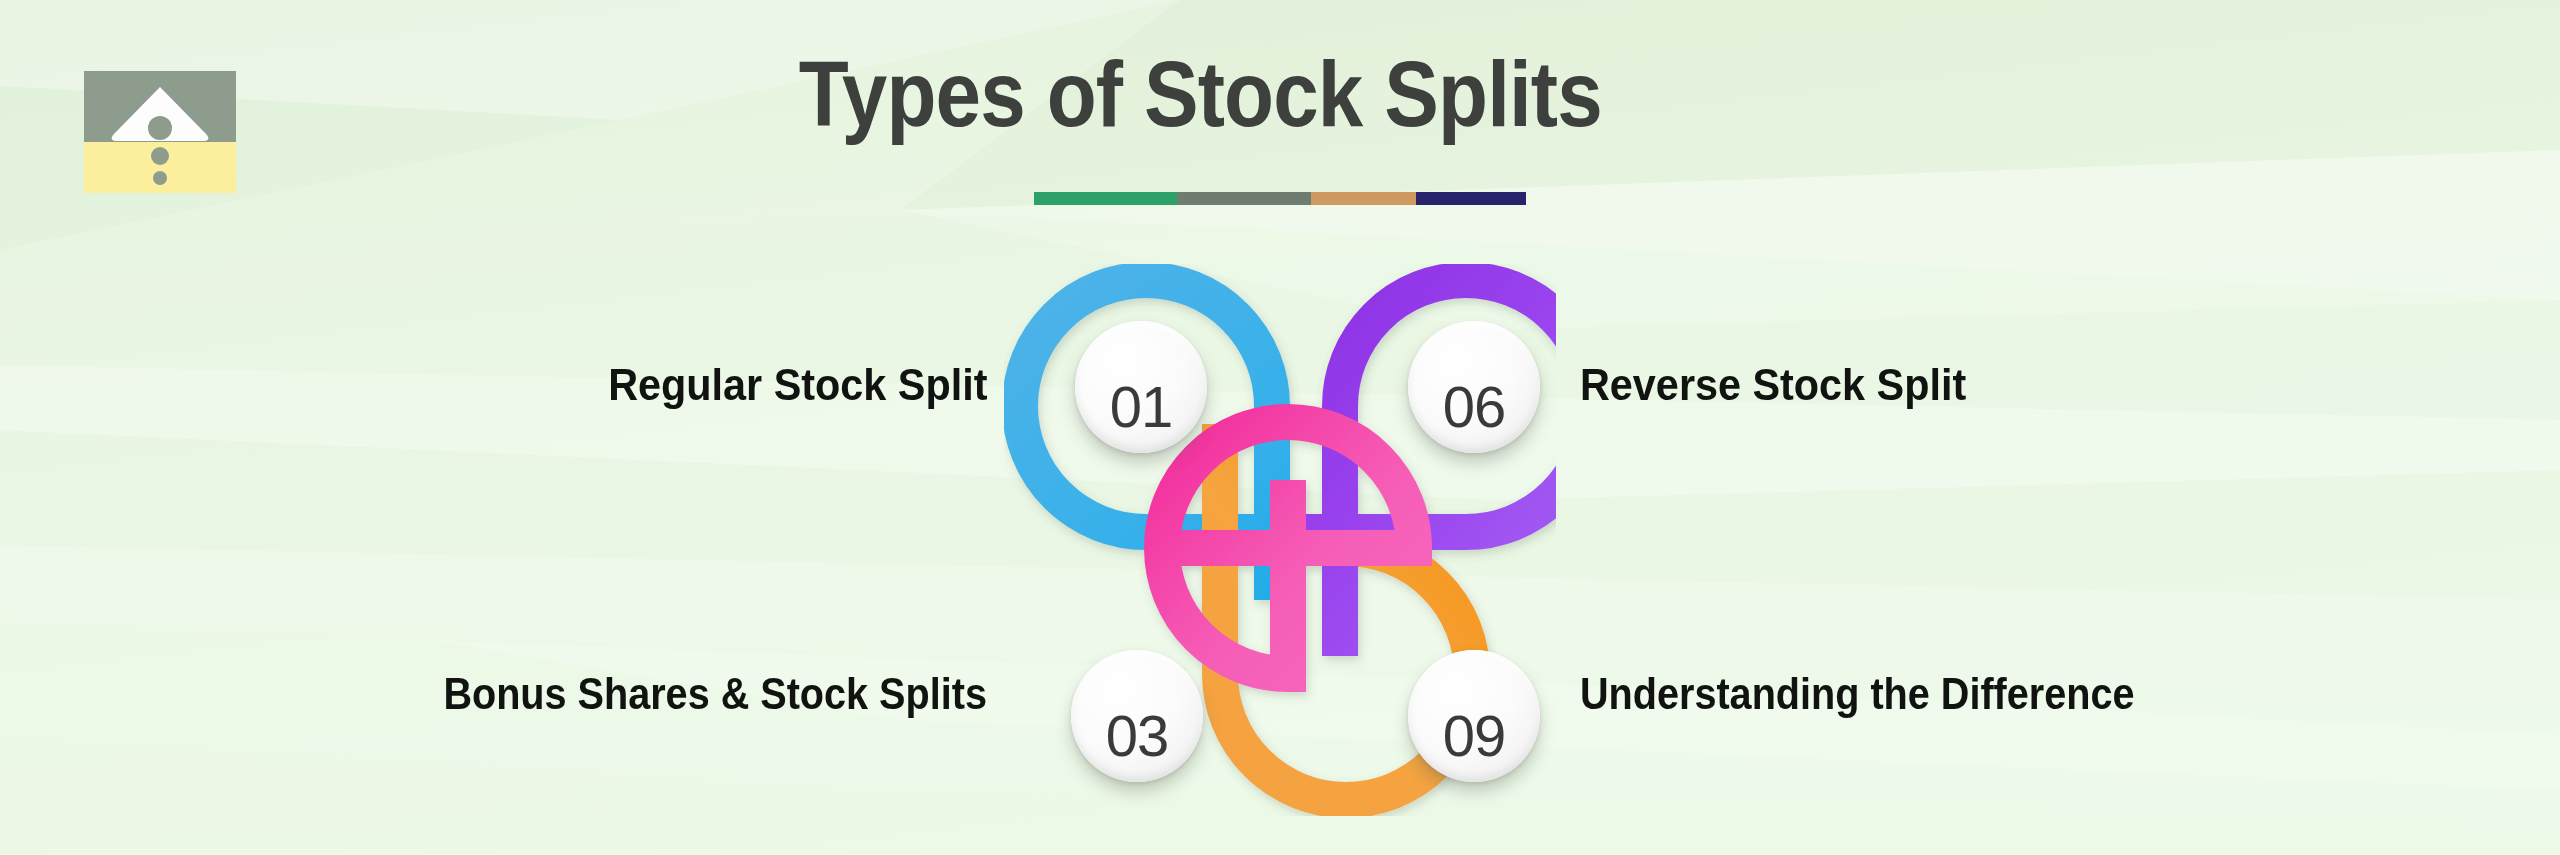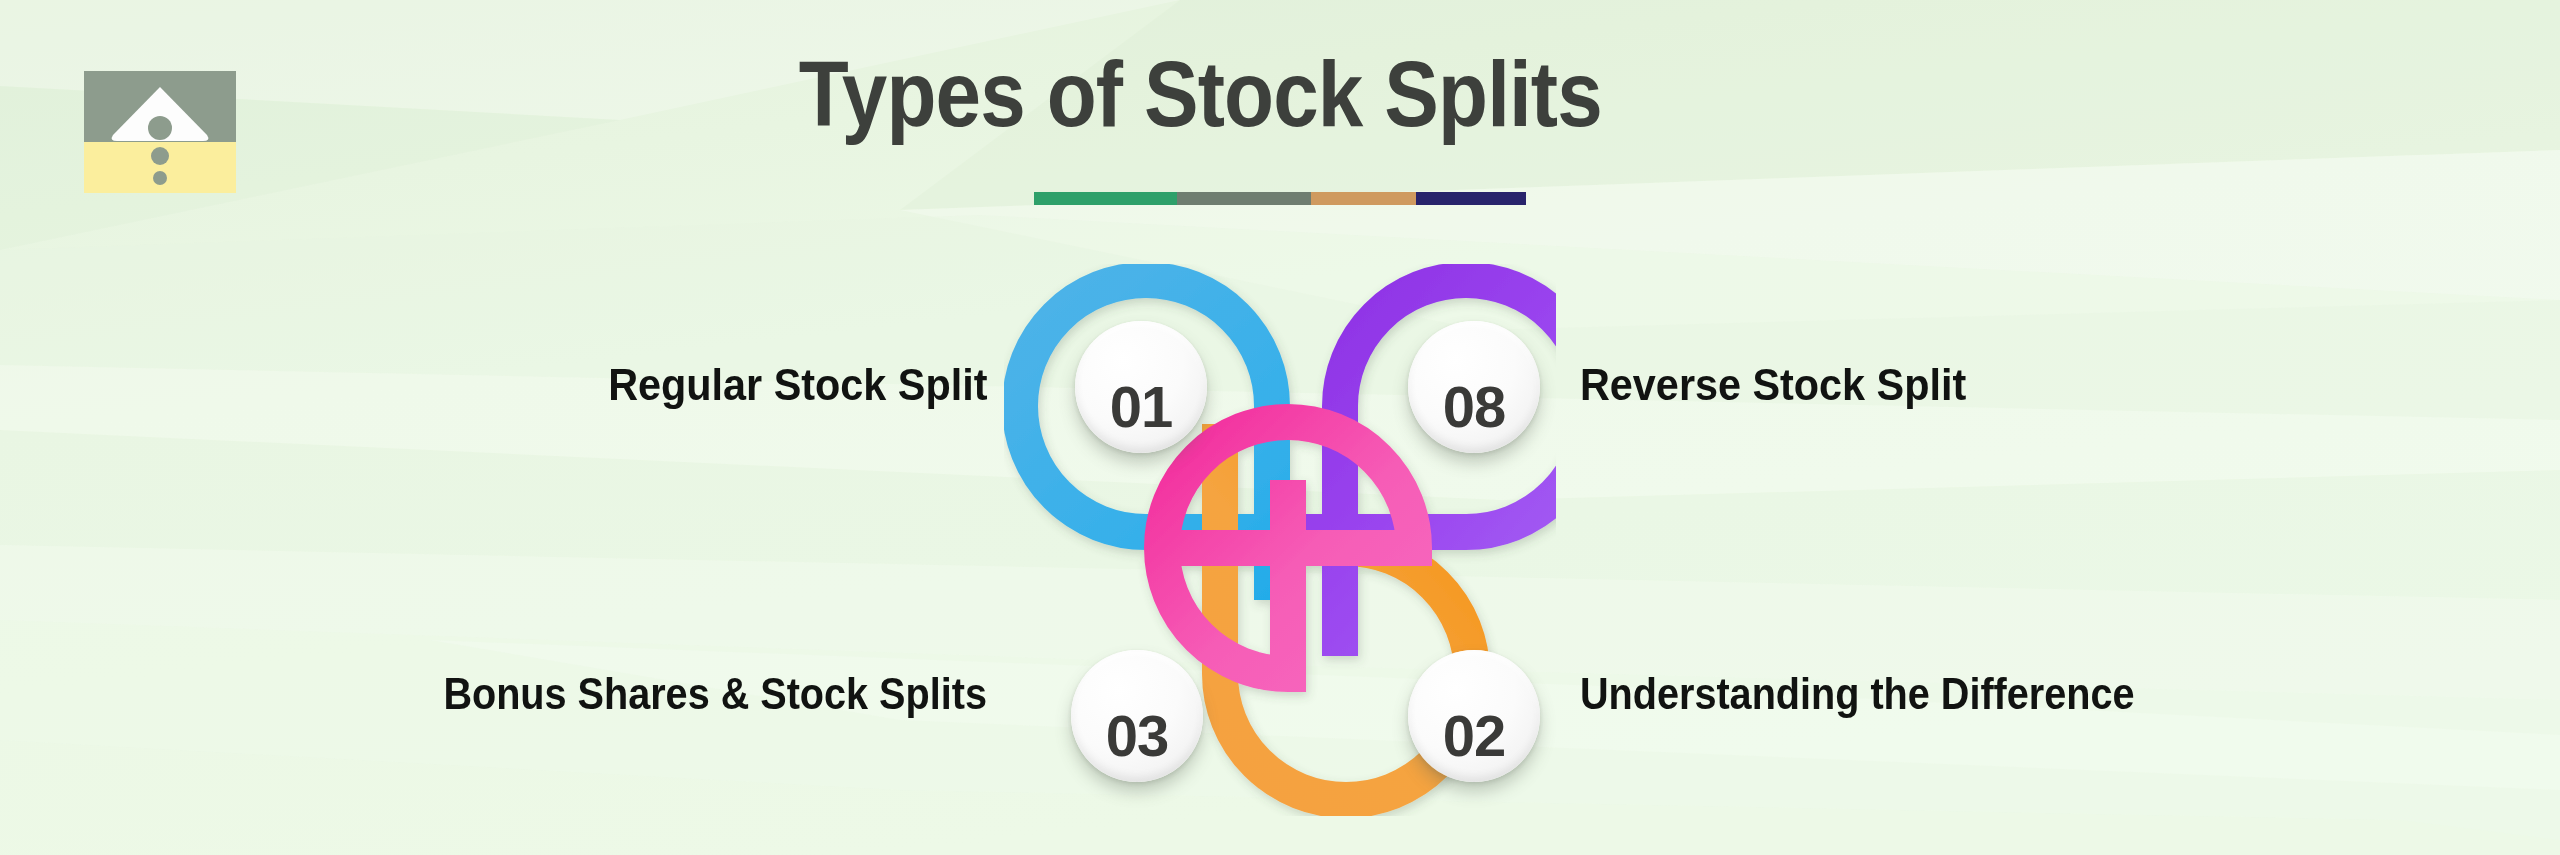--- a/index.html
+++ b/index.html
@@ -60,21 +60,21 @@
       radial-gradient(circle at 36% 30%, #ffffff 0%, #fbfbfb 48%, #ececec 100%);
     box-shadow:
       0 10px 16px rgba(90,100,85,0.30),
       0 2px 4px rgba(90,100,85,0.18),
       inset 0 -5px 9px rgba(0,0,0,0.07),
       inset 0 4px 7px rgba(255,255,255,0.95);
     display:flex; align-items:center; justify-content:center;
   }
   .badge-num {
     font-family:"Liberation Sans", sans-serif;
-    font-weight:bold;
+    font-weight:normal;
     font-size:58px;
     letter-spacing:-1px;
     color:#3a3a38;
     user-select:none;
     margin-top:38px;
   }
   #badge-01 { left:1075px; top:321px; }
   #badge-02 { left:1408px; top:321px; }
   #badge-03 { left:1071px; top:650px; }
   #badge-04 { left:1408px; top:650px; }
@@ -182,25 +182,25 @@
 
       <path d="M 284 216 L 284 410 A 126 126 0 1 1 410 284 L 160 284" fill="none" stroke="url(#gPink)" stroke-width="36" stroke-linecap="butt"></path>
     </g>
   </svg>
 </div>
 
 <div class="badge" id="badge-01">
   <span class="badge-num">01</span>
 </div>
 <div class="badge" id="badge-02">
-  <span class="badge-num">08</span>
+  <span class="badge-num">06</span>
 </div>
 <div class="badge" id="badge-03">
   <span class="badge-num">03</span>
 </div>
 <div class="badge" id="badge-04">
-  <span class="badge-num">02</span>
+  <span class="badge-num">09</span>
 </div>
 
 <div class="side-label" id="label-01">Regular Stock Split</div>
 <div class="side-label" id="label-02">Reverse Stock Split</div>
 <div class="side-label" id="label-03">Bonus Shares &amp; Stock Splits</div>
 <div class="side-label" id="label-04">Understanding the Difference</div>
 
 </body></html>

